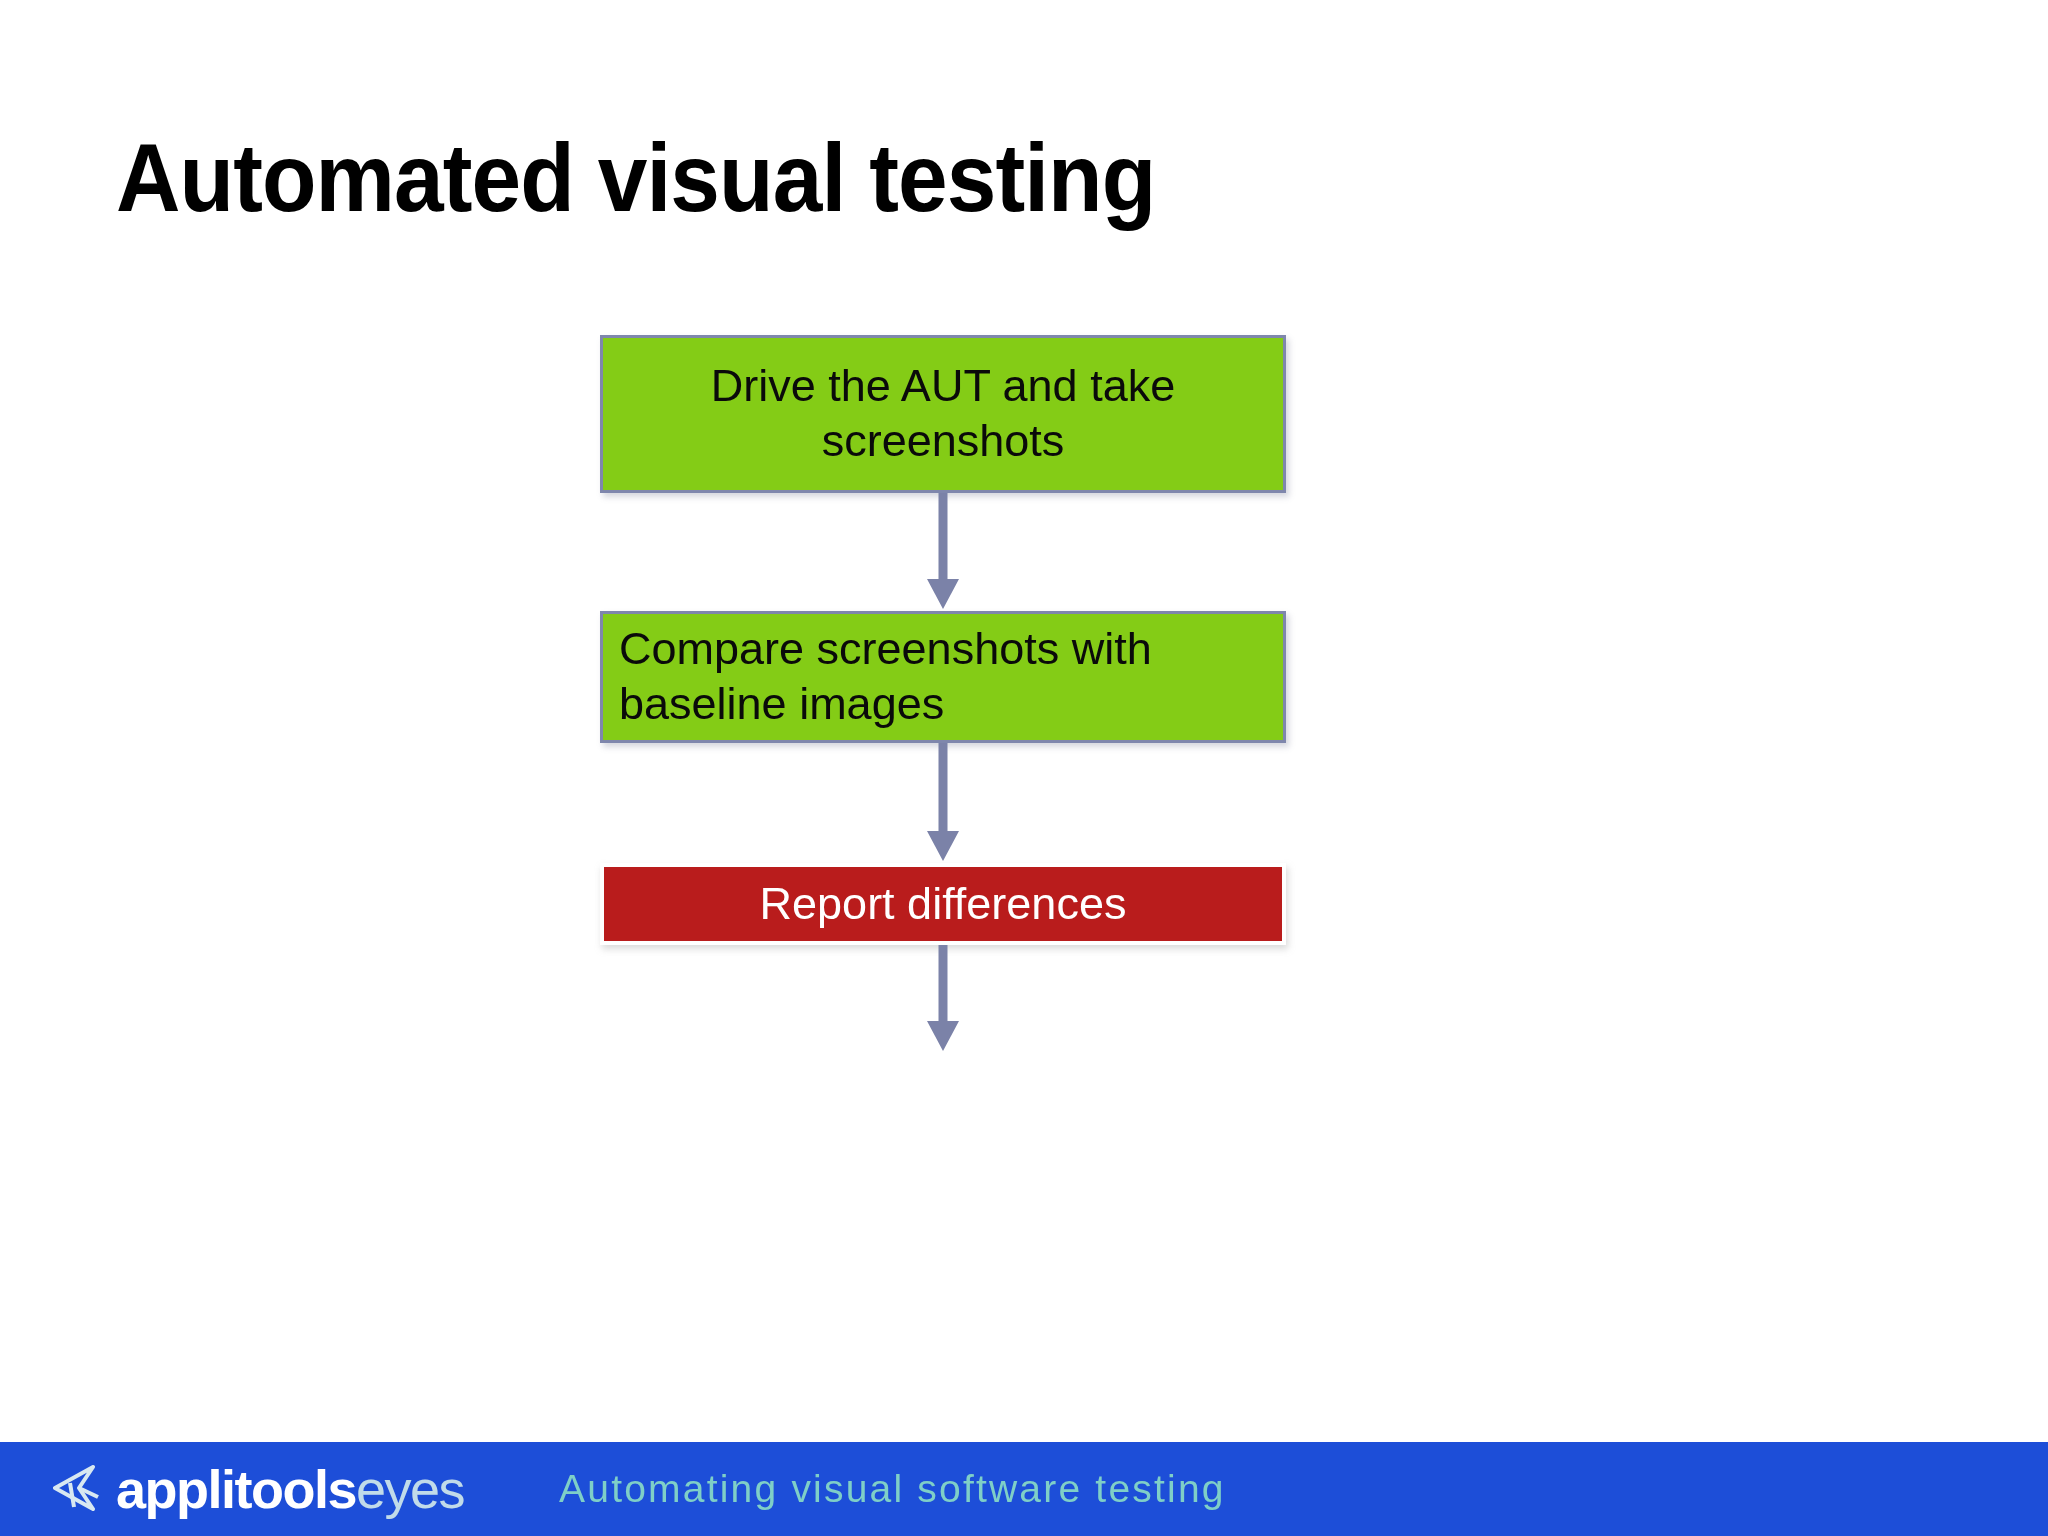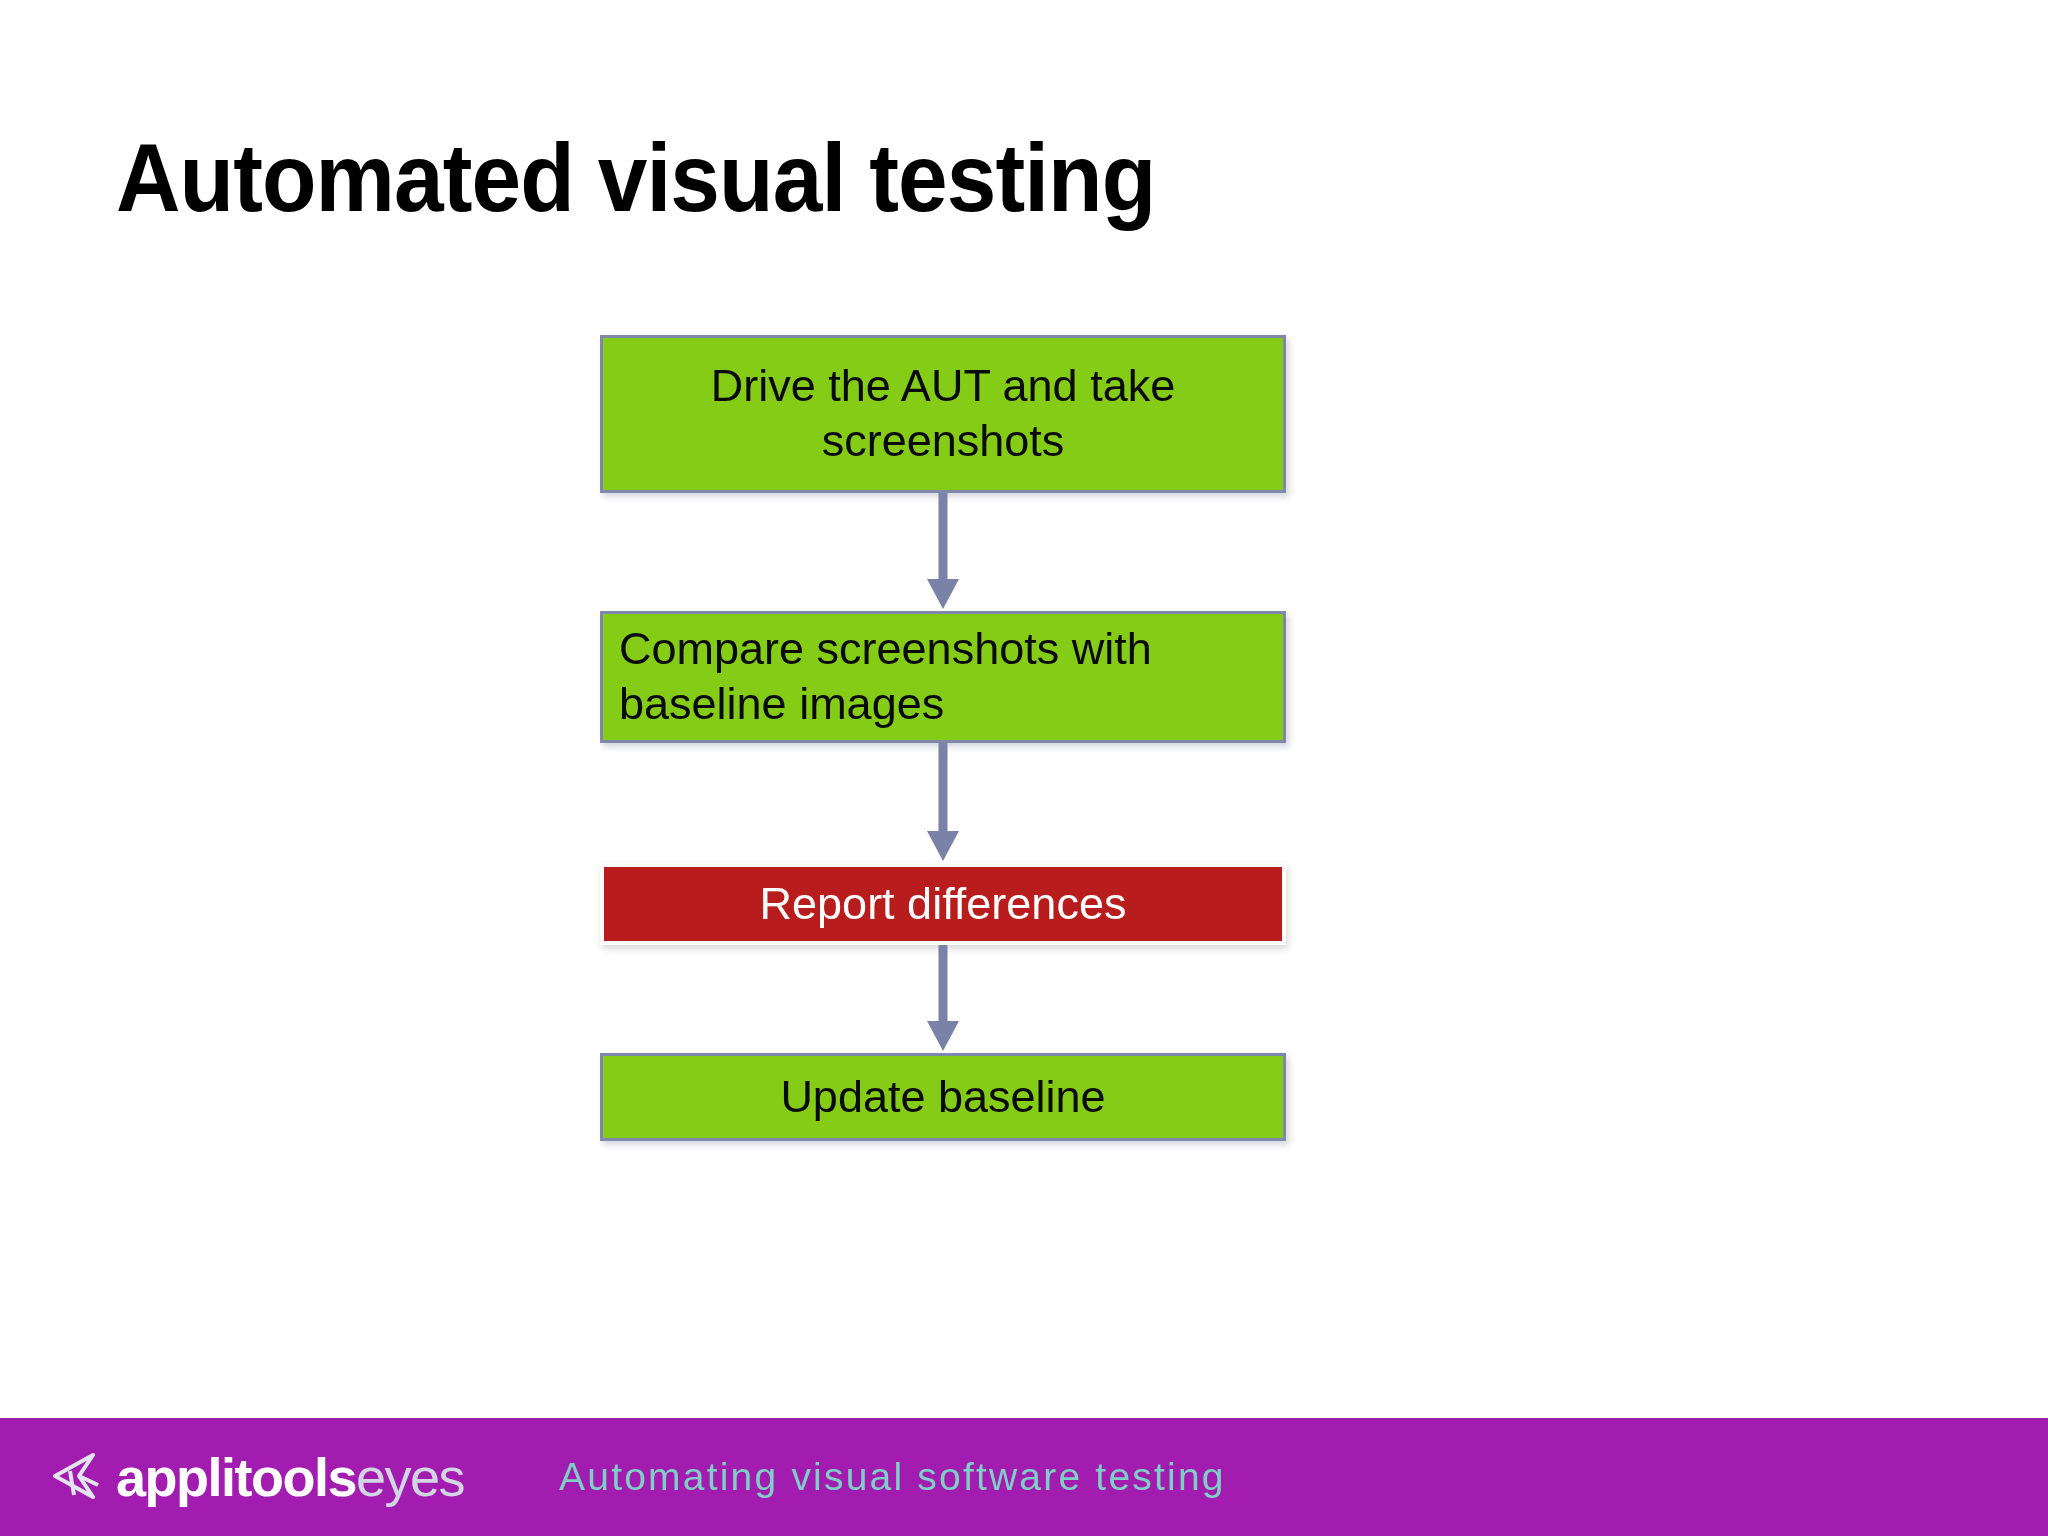--- a/index.html
+++ b/index.html
@@ -99,22 +99,22 @@
     transform: translateX(-50%);
     display: block;
   }
 
   
   .footer {
     position: absolute;
     left: 0;
     right: 0;
     bottom: 0;
-    height: 118px;
-    background: #a21caf;
+    height: 94px;
+    background: #1d4ed8;
     display: flex;
     align-items: center;
   }
 
   .logo-wrap {
     display: flex;
     align-items: center;
     margin-left: 46px;
   }
 
@@ -188,23 +188,20 @@
       <div class="box-text">Report differences</div>
     </div>
 
     <div class="arrow gap-3">
       <svg width="44" height="108" viewBox="0 0 44 108" aria-hidden="true">
         <line x1="22" y1="0" x2="22" y2="82" stroke="#7b82a8" stroke-width="9"></line>
         <polygon points="6,76 38,76 22,106" fill="#7b82a8"></polygon>
       </svg>
     </div>
 
-    <div class="flow-box box-4 align-center">
-      <div class="box-text">Update baseline</div>
-    </div>
 
   </div>
 
   <div class="footer">
 
     <div class="logo-wrap">
       <svg class="logo-mark" viewBox="0 0 56 56" aria-hidden="true">
         <path d="M47 6 L9 27 L47 48 L33 27 Z" fill="none" stroke="#e8f6f4" stroke-width="4" stroke-linejoin="round"></path>
         <line x1="33" y1="27" x2="52" y2="36" stroke="#e8f6f4" stroke-width="4"></line>
         <line x1="24" y1="22" x2="28" y2="46" stroke="#e8f6f4" stroke-width="4"></line>

